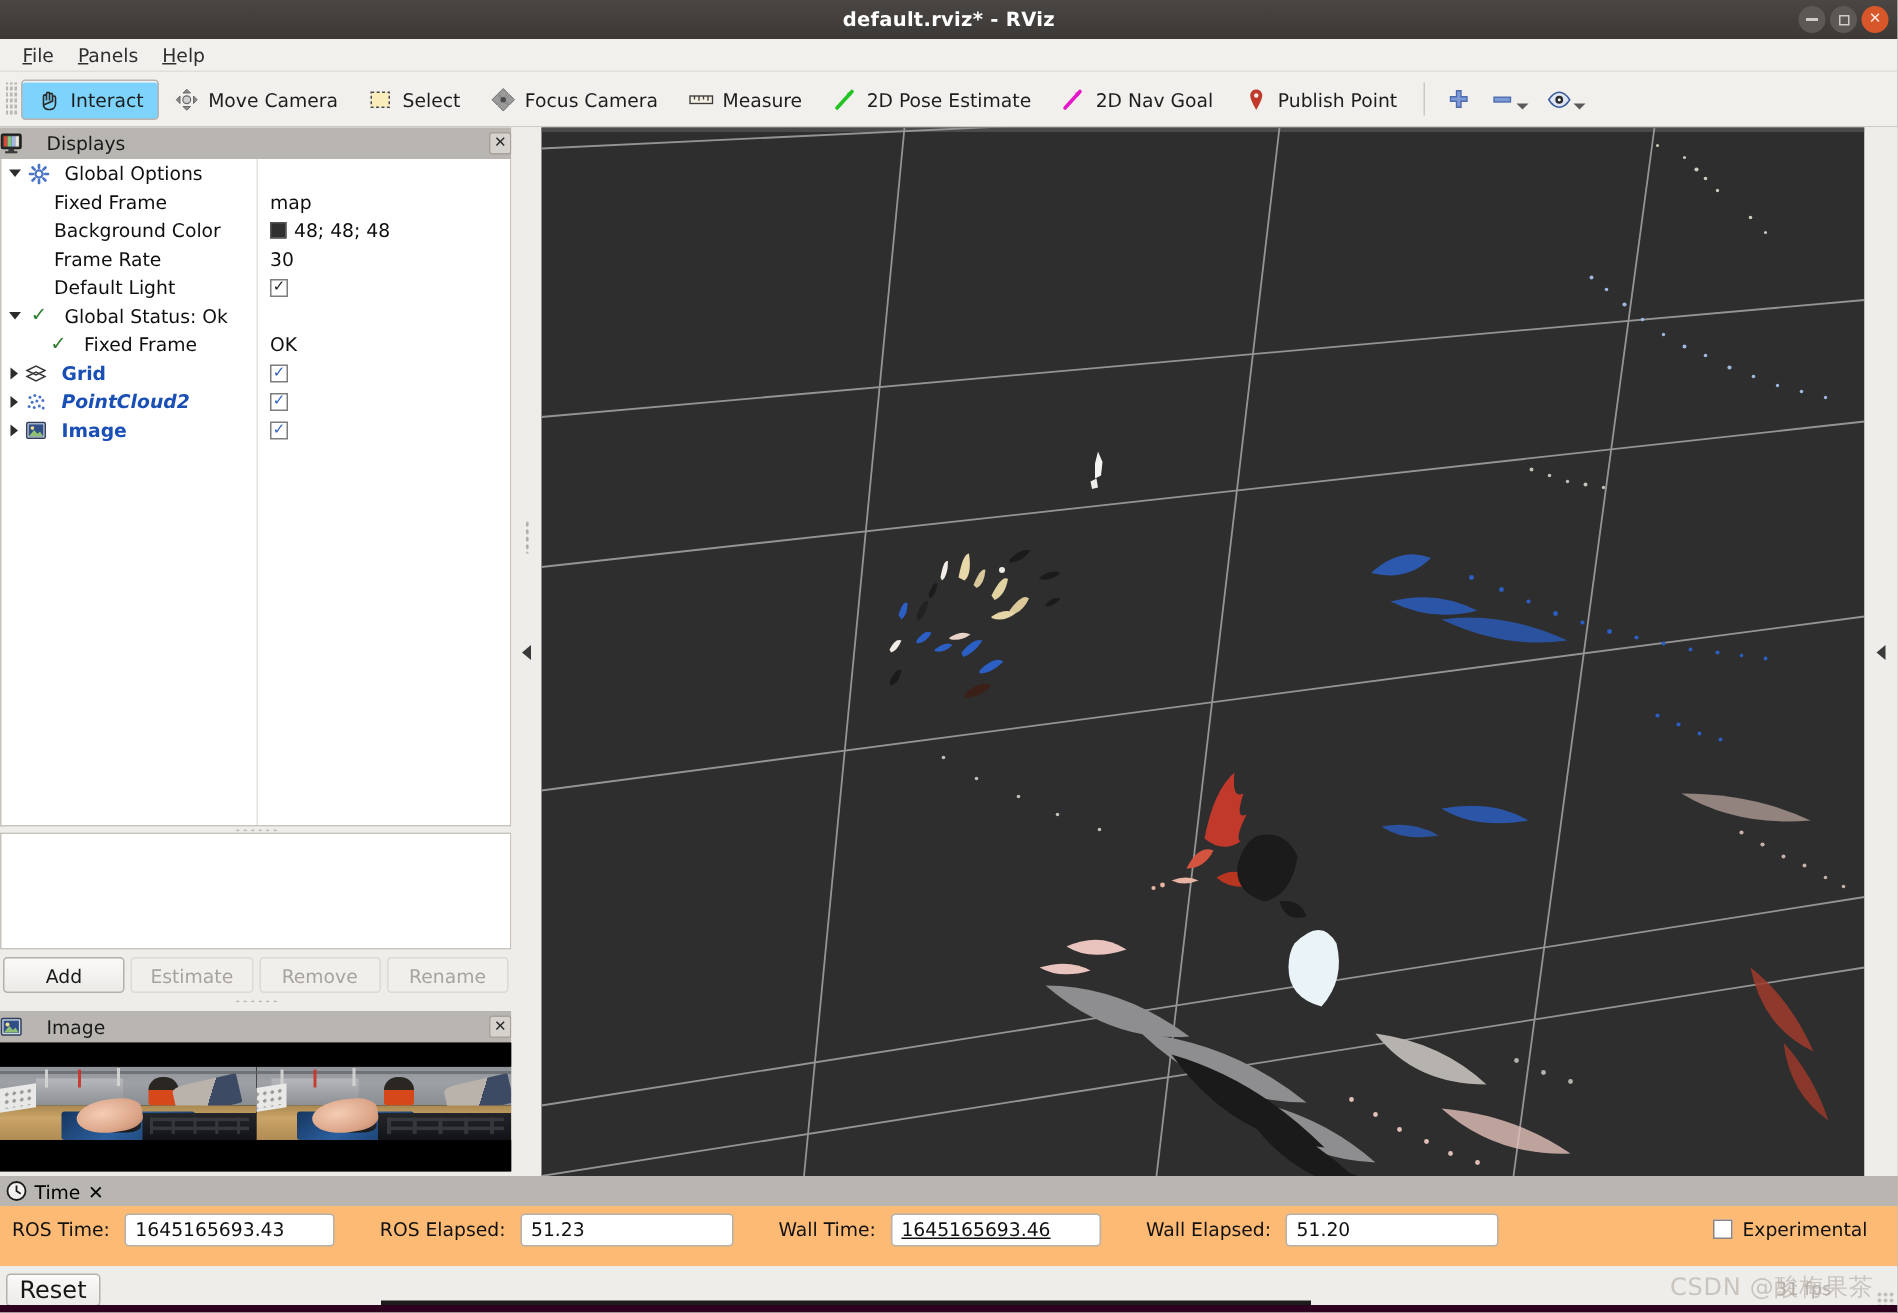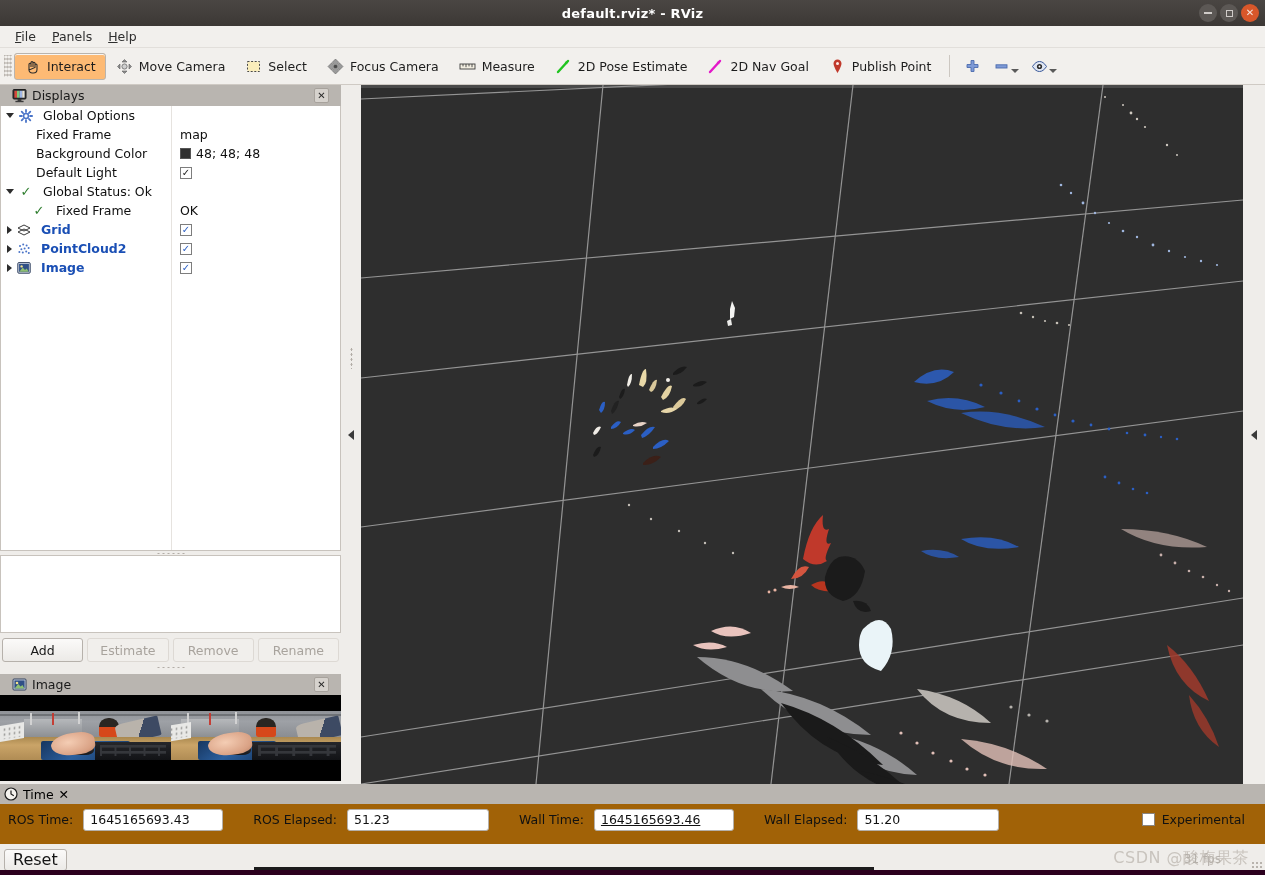--- a/index.html
+++ b/index.html
@@ -61,39 +61,39 @@
     background-image: radial-gradient(#bbb6b0 1px, transparent 1.2px);
     background-size: 3px 4px; background-position: 2px 2px;
   }
   .tb-btn {
     display: flex; align-items: center; gap: 6px;
     padding: 4px 9px; height: 27px; font-size: 12.5px; color: #1d1d1d;
     border: 1px solid transparent; border-radius: 3px; cursor: default;
     white-space: nowrap;
   }
   .tb-btn.checked {
-    background: #fdba74; border-color: #b9b4ae;
+    background: #7dd3fc; border-color: #b9b4ae;
     box-shadow: inset 0 1px 0 #f7f5f3;
   }
   .tb-sep { width:1px; height:22px; background:#ccc7c1; margin:0 8px; }
   .tb-icon { width: 17px; height: 17px; display:block; flex: none; }
   .tb-mini { display:flex; align-items:center; padding: 2px 6px; cursor:default;}
   .caret-dn {
     width:0;height:0;border-left:4px solid transparent;border-right:4px solid transparent;
     border-top:4px solid #5a5a5a; margin-left:1px; align-self:flex-end; margin-bottom:2px;
   }
 
   
   .workarea { position:absolute; left:0; top:85px; width:1265px; height:699px; background:#efedea;}
 
   .leftcol { position:absolute; left:0; top:0; width:341px; height:699px; background:#efedea;}
 
   .panel-header {
     height: 21px; background: #b9b5b0; display:flex; align-items:center;
-    padding: 0 12px; gap:5px;
+    padding: 0 0; gap:16px;
   }
   .panel-header .ph-title { font-size:12.5px; color:#1a1a1a; }
   .panel-header .ph-close {
     margin-left:auto; width:15px; height:15px; background:#d6d2cd;
     border:1px solid #a7a29c; border-radius:2px;
     display:flex; align-items:center; justify-content:center;
     font-size:10px; color:#2a2a2a; line-height:1;
   }
 
   
@@ -255,21 +255,21 @@
               border-right:6px solid #3a3a3a;}
   .viewport {
     position:absolute; left:20px; top:0; width:882px; height:699px;
     background:#2e2e2e; overflow:hidden;
   }
   .vp-top-edge{position:absolute;left:0;top:0;width:100%;height:3px;background:#4a4a4a;}
   .grid-svg { position:absolute; inset:0; width:100%; height:100%; display:block;}
   .cloud-svg{ position:absolute; inset:0; width:100%; height:100%; display:block;}
 
   
-  .timepanel { position:absolute; left:0; top:784px; width:1265px; height:60px; background:#a16207;}
+  .timepanel { position:absolute; left:0; top:784px; width:1265px; height:60px; background:#fdba74;}
   .time-header {
     height:20px; background:#b9b5b0; display:flex; align-items:center; padding:0 4px; gap:5px;
   }
   .time-row {
     height:28px; display:flex; align-items:center; padding:3px 8px 0 8px; gap:4px;
   }
   .tfield-label { font-size:12.5px; color:#111; margin-right:6px; white-space:nowrap;}
   .tfield {
     height:22px; border:1px solid #b5b0aa; background:#fff; border-radius:3px;
     font-size:12.5px; color:#111; display:flex; align-items:center; padding:0 6px;
@@ -475,20 +475,30 @@
             </div>
             <div class="trow">
               <div class="tlabel-cell">
                 <i class="spacer-ind"></i>
                 <i style="width: 11px; flex: 0 0 auto;"></i>
                 <span class="tname-plain" style="margin-left: 4px;">Background Color</span>
               </div>
               <div class="tval-cell">
                 <span class="swatch" style="background: rgb(48, 48, 48);"></span>
                 <span>48; 48; 48</span>
+              </div>
+            </div>
+            <div class="trow">
+              <div class="tlabel-cell">
+                <i class="spacer-ind"></i>
+                <i style="width: 11px; flex: 0 0 auto;"></i>
+                <span class="tname-plain" style="margin-left: 4px;">Frame Rate</span>
+              </div>
+              <div class="tval-cell">
+                <span>30</span>
               </div>
             </div>
             <div class="trow">
               <div class="tlabel-cell">
                 <i class="spacer-ind"></i>
                 <i style="width: 11px; flex: 0 0 auto;"></i>
                 <span class="tname-plain" style="margin-left: 4px;">Default Light</span>
               </div>
               <div class="tval-cell">
                 <span class="chk dark">✓</span>
@@ -546,21 +556,21 @@
                       <circle cx="11.6" cy="6" r="1"></circle>
                       <circle cx="4.4" cy="7.2" r="1"></circle>
                       <circle cx="7.6" cy="6.4" r="1"></circle>
                       <circle cx="2.4" cy="10" r="1"></circle>
                       <circle cx="5.8" cy="10.6" r="1"></circle>
                       <circle cx="9.2" cy="9.6" r="1"></circle>
                       <circle cx="11.8" cy="11" r="1"></circle>
                     </g>
                   </svg>
                 </span>
-                <span class="tname-blue" style="margin-left: 4px;">PointCloud2</span>
+                <span class="tname-blue" style="margin-left: 4px; font-style: italic;">PointCloud2</span>
               </div>
               <div class="tval-cell">
                 <span class="chk">✓</span>
               </div>
             </div>
             <div class="trow">
               <div class="tlabel-cell">
                 <i class="arrow-r"></i>
                 <span style="display: inline-flex; align-items: center; width: 16px; flex: 0 0 auto;">
                   <svg class="ticon" viewBox="0 0 14 14">

